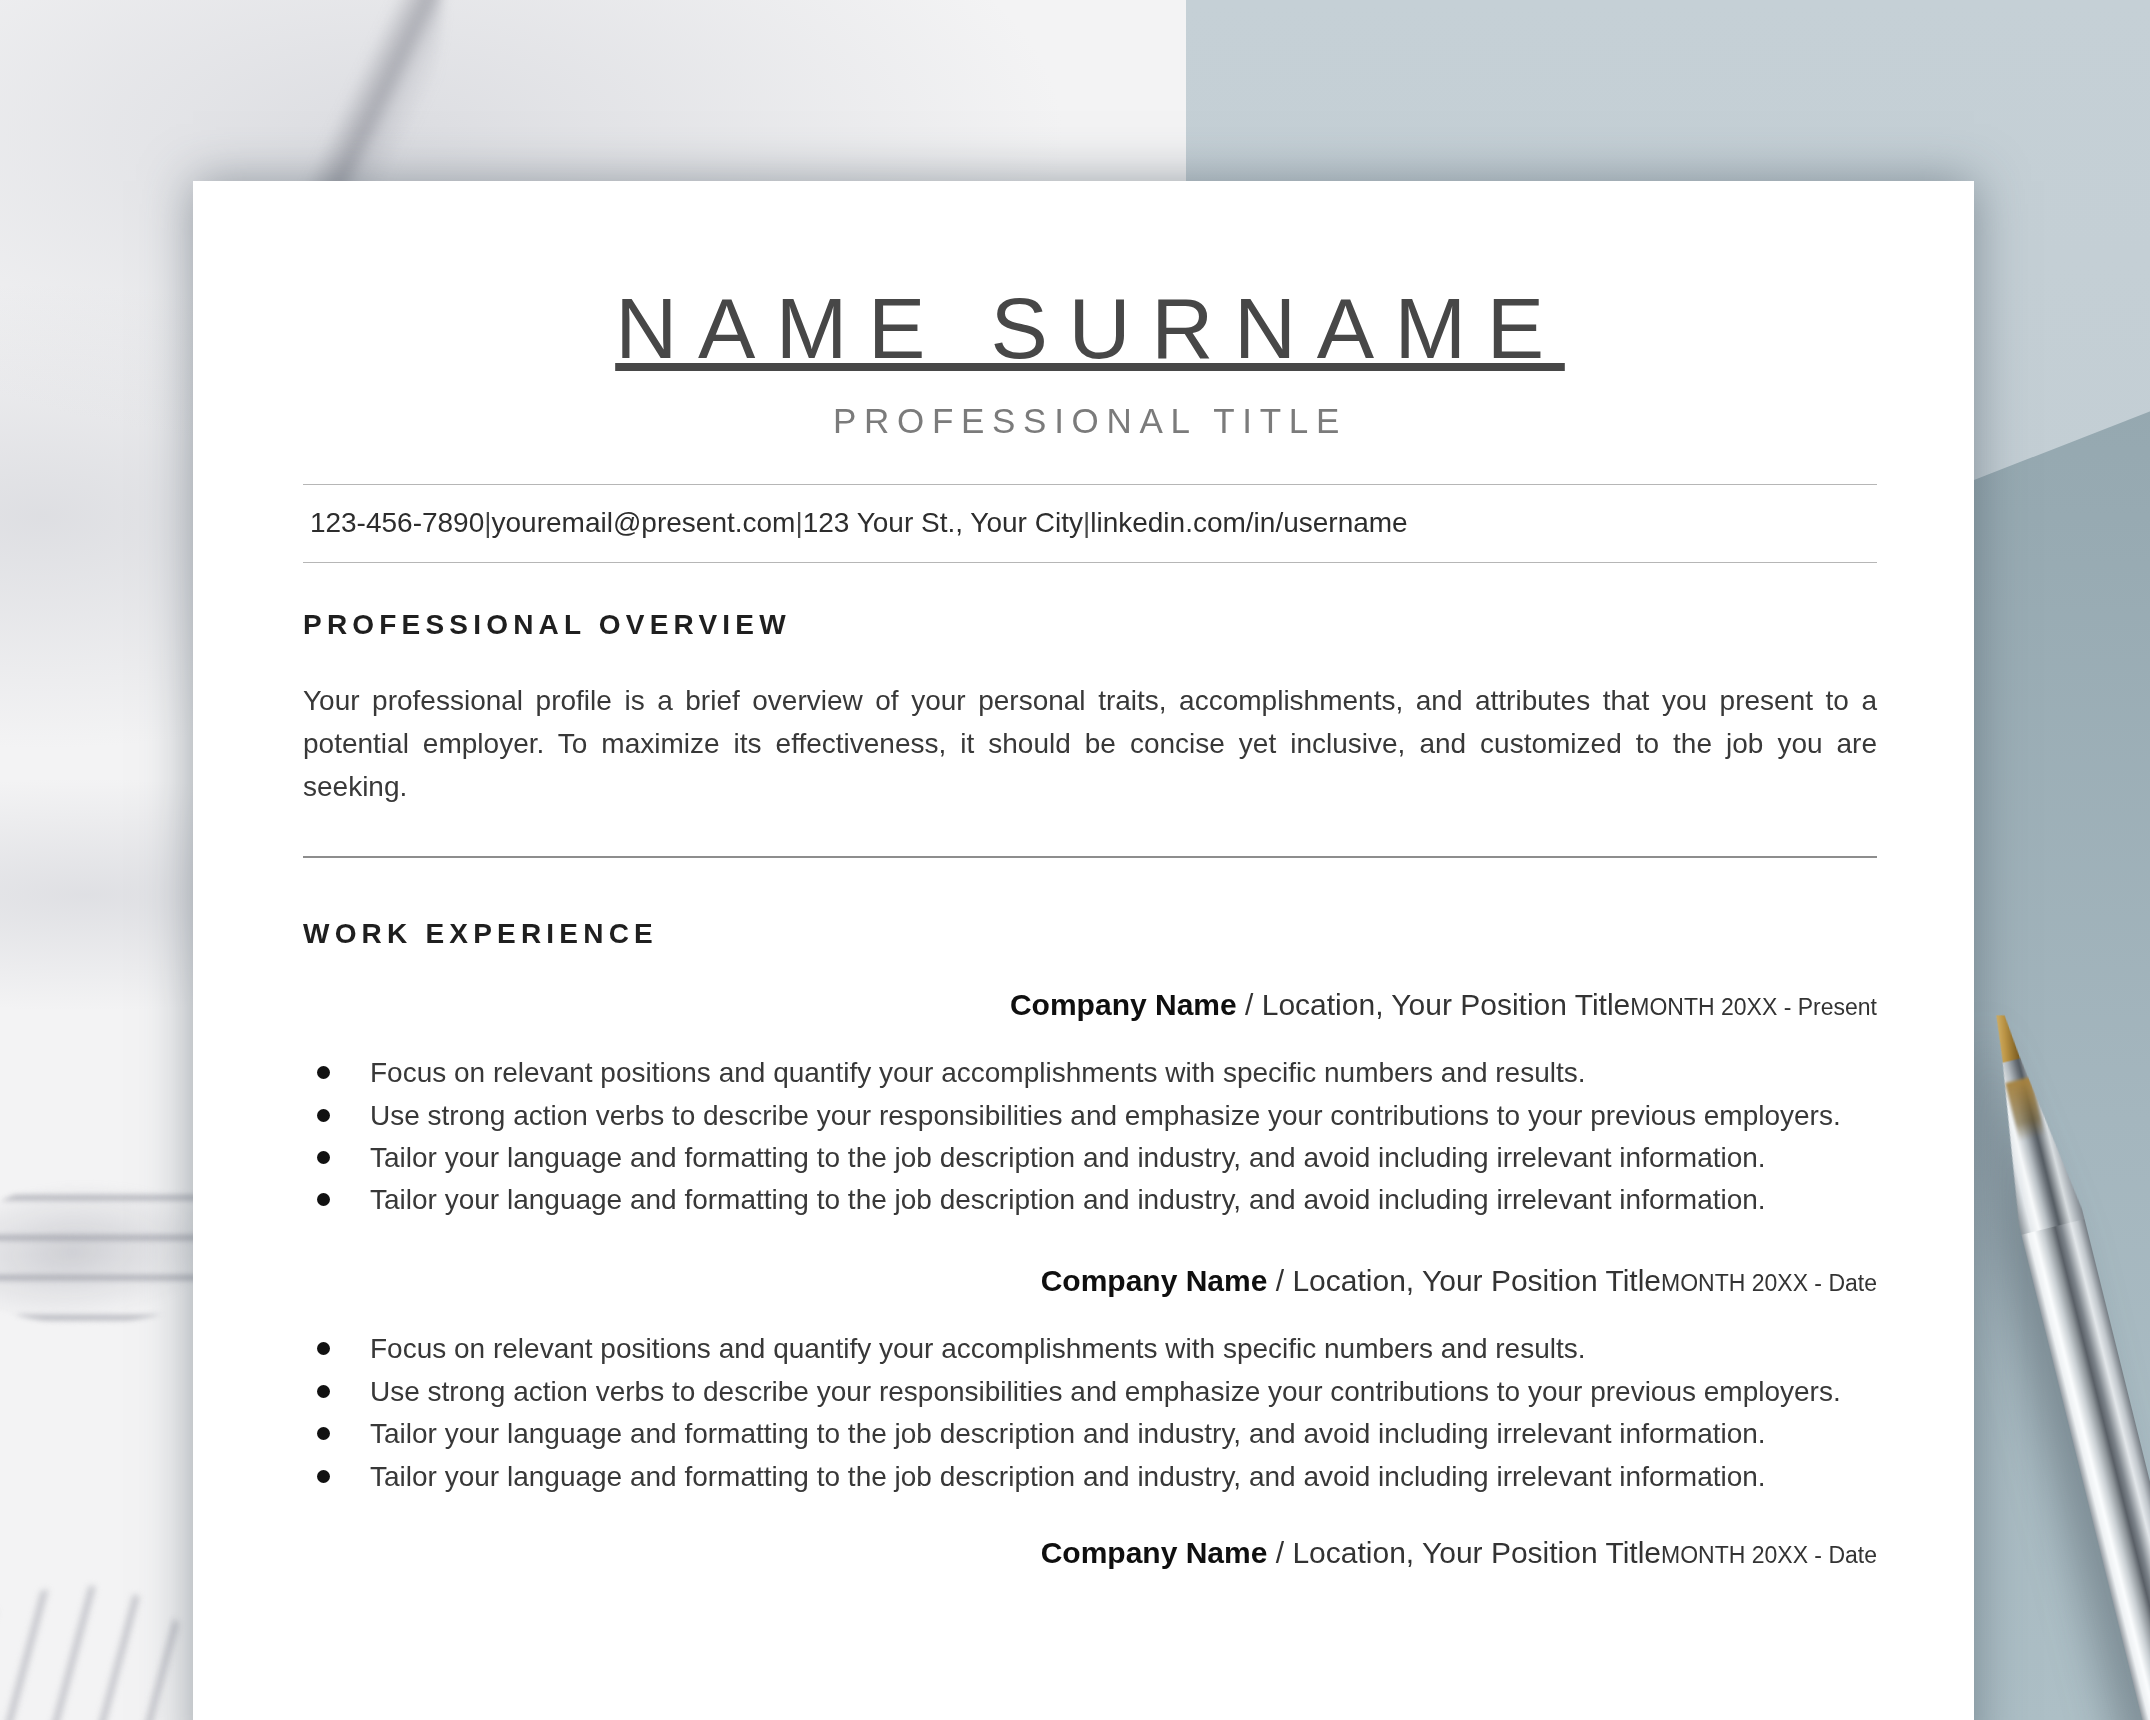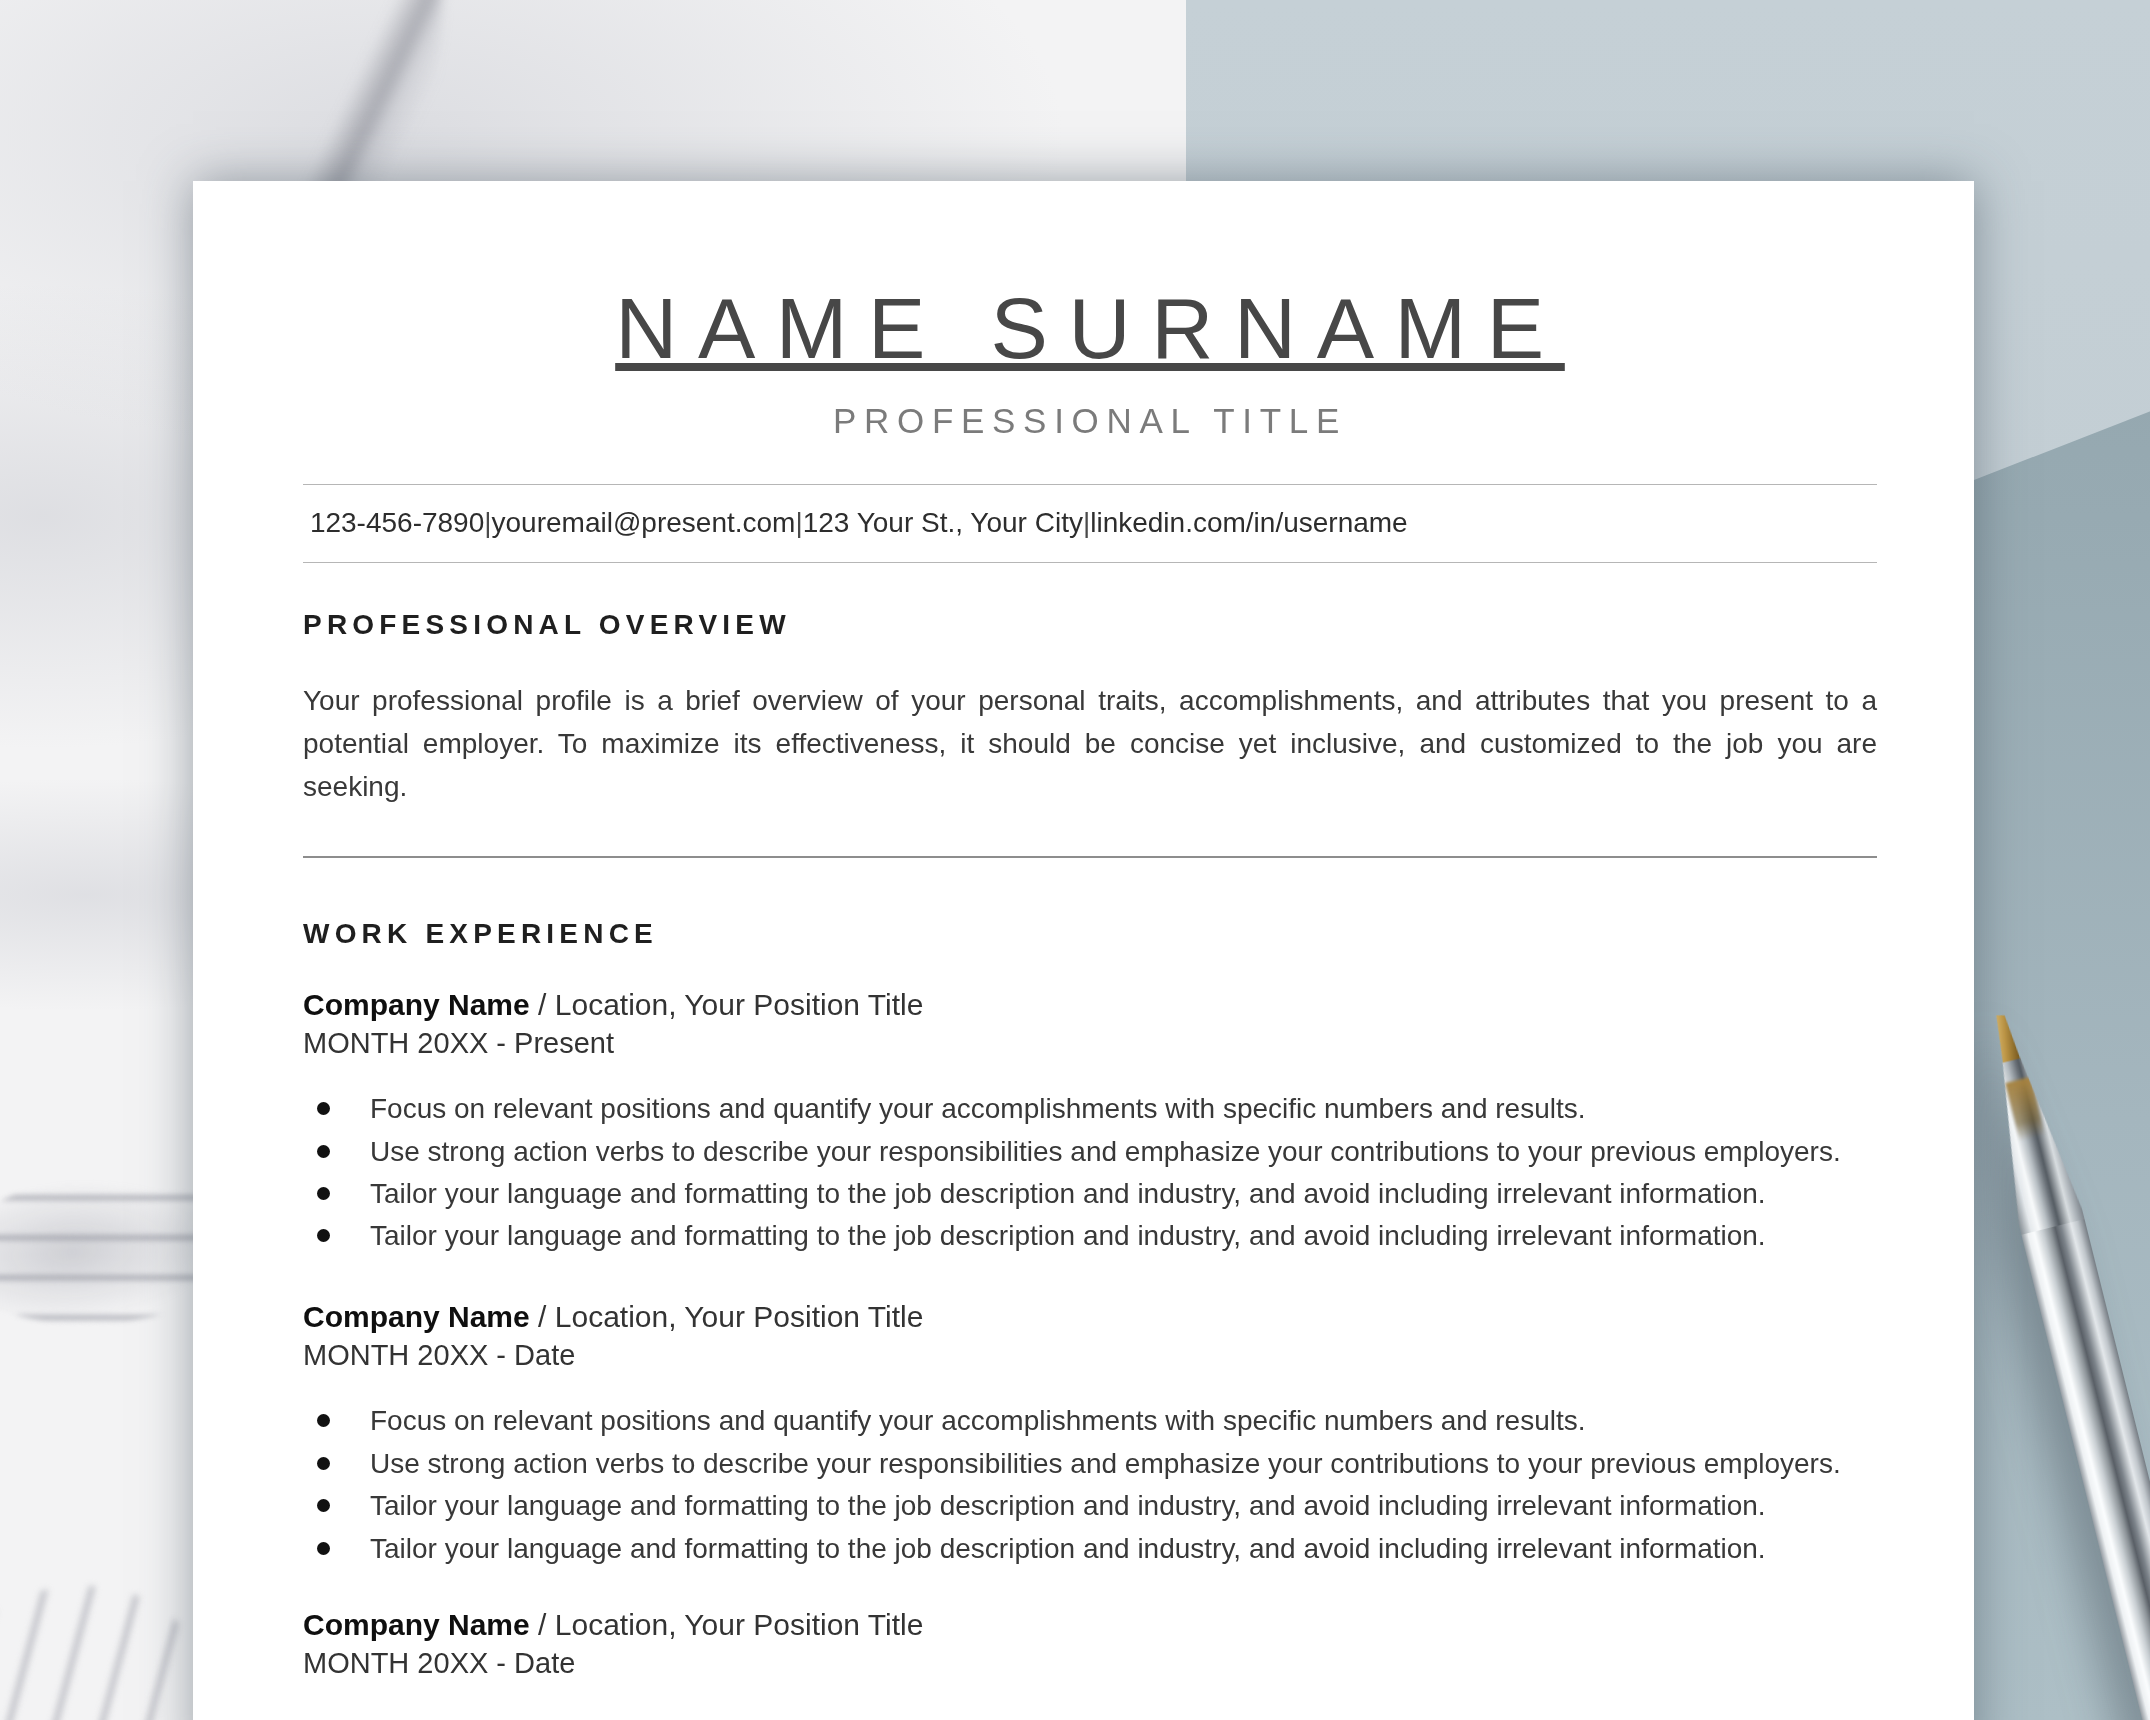--- a/index.html
+++ b/index.html
@@ -115,25 +115,25 @@
 
   .divider { margin-top:48px; height:2.6px; background:#8d8d8d; }
 
   .work { margin-top:60px; }
 
   .entry-1 { margin-top:36px; }
   .entry-2 { margin-top:43px; }
   .entry-3 { margin-top:38px; }
   .entry-row {
     display:flex; justify-content:flex-end; align-items:baseline;
-    font-size:30px; line-height:38px;flex-direction:column;
+    font-size:30px; line-height:38px;
   }
   .company { font-weight:700; color:#0f0f0f; }
   .slash, .position { font-weight:400; color:#333333; }
-  .entry-date { font-size:29px; color:#333333; white-space:nowrap; }
+  .entry-date { font-size:23px; color:#333333; white-space:nowrap; }
 
   .bullets { margin-top:27px; list-style:none; }
   .bullets li {
     position:relative; padding-left:67px; margin-top:3.4px;
     font-size:28px; line-height:39px; text-align:justify; color:#383838;
   }
   .bullets li::before {
     content:""; position:absolute; left:13.8px; top:13px;
     width:13px; height:13px; border-radius:50%; background:#111111;
   }

